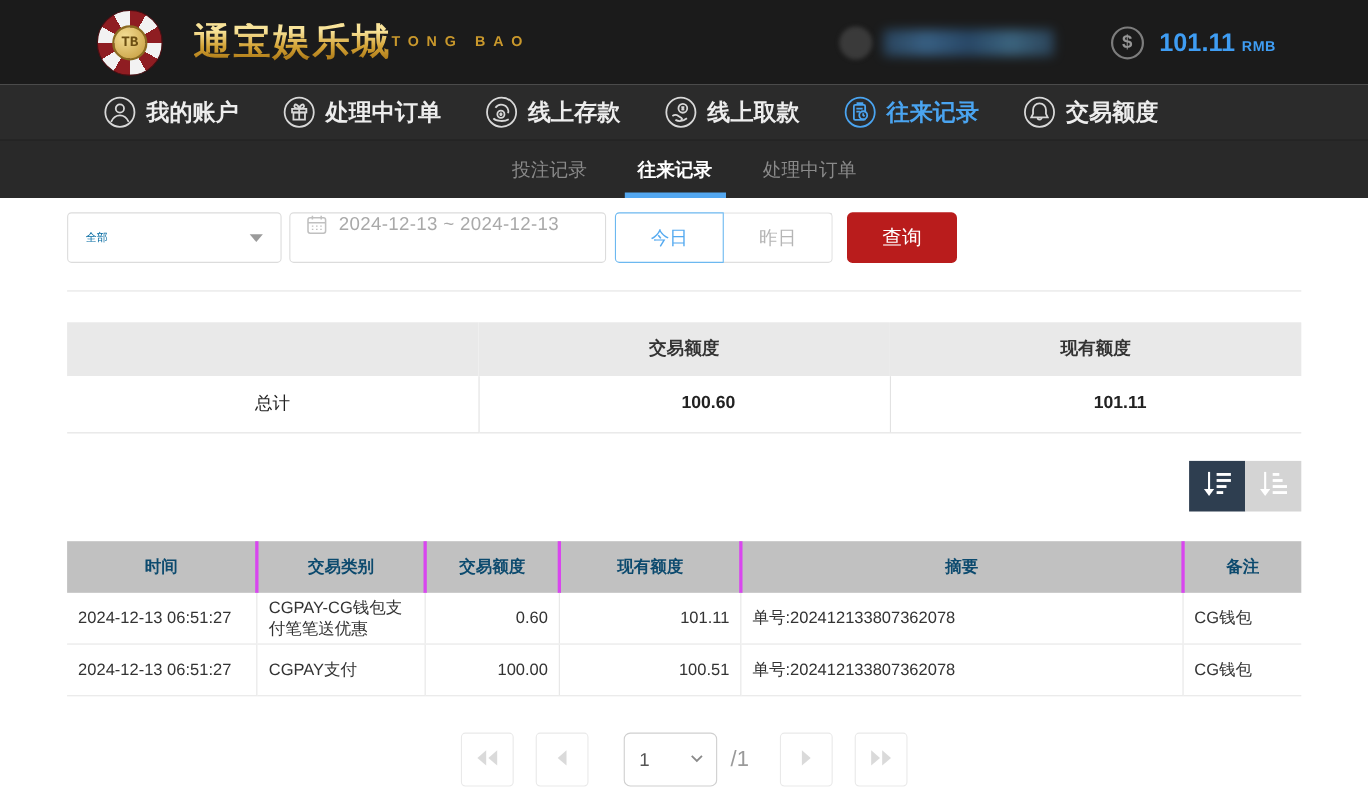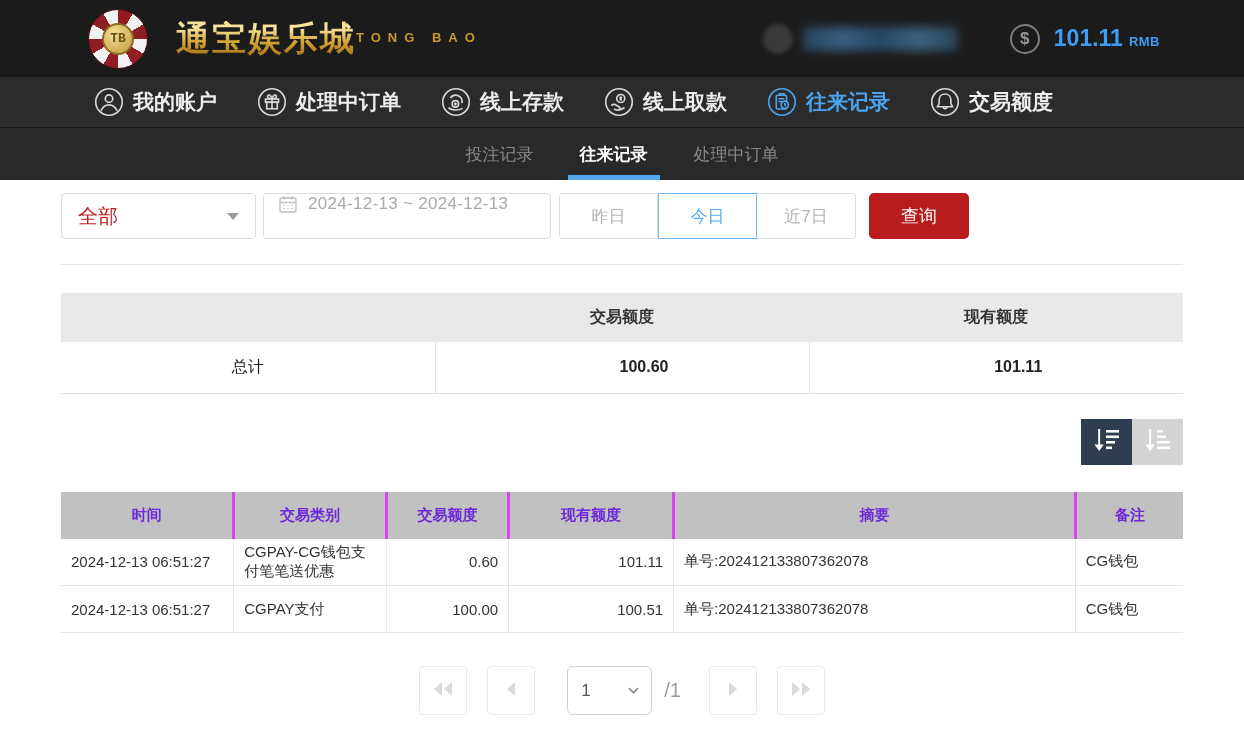--- a/index.html
+++ b/index.html
@@ -49,21 +49,21 @@
     color:#8a8a8a; cursor:pointer; position:relative; }
   .sub-tab.active { color:#ffffff; font-weight:bold; }
   .sub-tab.active::after { content:""; position:absolute; left:-8px; right:-8px; bottom:0; height:5px; background:#53a7f0; }
 
   
   .content { width:1122px; margin:0 auto; }
 
   .filter-row { display:flex; margin-top:13px; height:46px; }
   .type-select { width:195px; height:46px; border:1px solid #dcdcdc; border-radius:4px; background:#fff;
     position:relative; display:flex; align-items:center; cursor:pointer; }
-  .type-select .sel-value { font-size:20px; color:#b91c1c; margin-left:16px; }
+  .type-select .sel-value { font-size:10px; color:#0369a1; margin-left:16px; }
   .caret-down { position:absolute; right:16px; width:0; height:0;
     border-left:6px solid transparent; border-right:6px solid transparent; border-top:7px solid #9b9b9b; }
   .date-field { width:288px; height:46px; border:1px solid #dcdcdc; border-radius:4px; margin-left:7px;
     display:flex; cursor:pointer; }
   .cal-icon { width:20px; height:20px; margin-left:14px; color:#c0c0c0; }
   .cal-icon svg { width:100%; height:100%; }
   .date-text { font-size:17px; color:#a9a9a9; margin-left:10px; letter-spacing:.3px; }
 
   .quick-group { display:flex; margin-left:8px; }
   .quick-btn { width:99px; height:46px; background:#fff; border:1px solid #dcdcdc; border-left:none;
@@ -87,21 +87,21 @@
 
   
   .sort-row { margin-top:25px; display:flex; justify-content:flex-end; }
   .sort-btn { width:51px; height:46px; display:flex; align-items:center; justify-content:center; cursor:pointer; border:none; }
   .sort-btn.desc { background:#2e3e50; }
   .sort-btn.asc { background:#d4d4d4; }
   .sort-btn svg { width:30px; height:28px; }
 
   
   .records-table { margin-top:27px; width:100%; border-collapse:collapse; table-layout:fixed; }
-  .records-table thead th { background:#c1c1c1; height:47px; color:#6d28d9; font-size:15px; font-weight:bold; text-align:center; }
+  .records-table thead th { background:#c1c1c1; height:47px; color:#0c4a6e; font-size:15px; font-weight:bold; text-align:center; }
   .records-table thead th + th { border-left:3px solid #d946ef; }
   .records-table tbody td { background:#fff; font-size:15px; color:#333; height:47px; padding:4px 10px;
     border-bottom:1px solid #e6e6e6; }
   .records-table tbody td + td { border-left:1px solid #e6e6e6; }
   .records-table td.al { text-align:left; }
   .records-table td.ar { text-align:right; }
   .col-time{width:15.4%} .col-type{width:13.6%} .col-amt{width:10.9%}
   .col-bal{width:14.7%} .col-sum{width:35.8%} .col-rem{width:9.6%}
 
   
@@ -227,23 +227,22 @@
       <span class="cal-icon">
         <svg viewBox="0 0 20 20" fill="none" stroke="currentColor" stroke-width="1.4">
           <rect x="2" y="4" width="16" height="14" rx="2"></rect>
           <path d="M2 8.5h16M6 2.2v3.4M14 2.2v3.4"></path>
           <path d="M5.5 11.5h1.4M9.3 11.5h1.4M13.1 11.5h1.4M5.5 14.5h1.4M9.3 14.5h1.4M13.1 14.5h1.4" stroke-width="1.2"></path>
         </svg>
       </span>
       <span class="date-text">2024-12-13 ~ 2024-12-13</span>
     </div>
     <div class="quick-group">
+      <button class="quick-btn active">今日</button>
       <button class="quick-btn">昨日</button>
-      <button class="quick-btn active">今日</button>
-      <button class="quick-btn">近7日</button>
     </div>
     <button class="query-btn">查询</button>
   </div>
 
   <div class="divider"></div>
 
   <table class="summary-table">
     <thead>
       <tr>
         <th></th>

